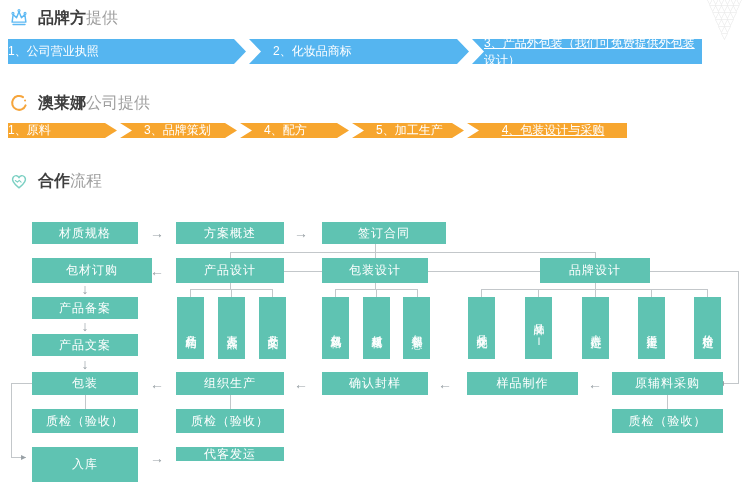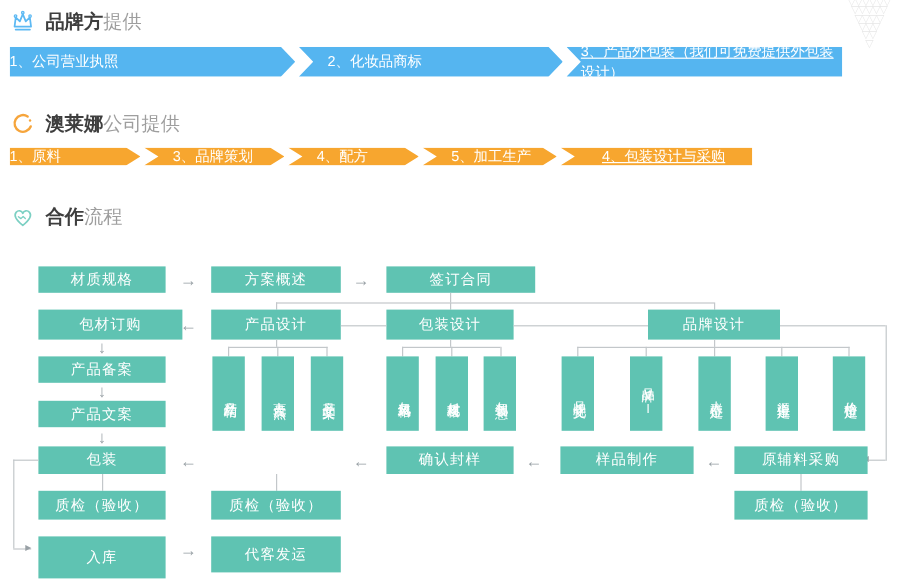--- a/index.html
+++ b/index.html
@@ -161,20 +161,21 @@
     <div class="fbox vbox" style="left:363px;top:87px;width:27px;height:62px">材质规格</div>
     <div class="fbox vbox" style="left:403px;top:87px;width:27px;height:62px">包装创意</div>
     <div class="fbox vbox" style="left:468px;top:87px;width:27px;height:62px">品牌文化</div>
     <div class="fbox vbox" style="left:525px;top:87px;width:27px;height:62px">品牌ＶＩ</div>
     <div class="fbox vbox" style="left:582px;top:87px;width:27px;height:62px">人群定位</div>
     <div class="fbox vbox" style="left:638px;top:87px;width:27px;height:62px">渠道定位</div>
     <div class="fbox vbox" style="left:694px;top:87px;width:27px;height:62px">价格定位</div>
 
     <div class="fbox" style="left:32px;top:162px;width:106px;height:23px">包装</div>
     <span class="arr" style="left:146px;top:162px;height:23px">←</span>
+    <div class="fbox" style="left:176px;top:162px;width:108px;height:23px">组织生产</div>
     <span class="arr" style="left:290px;top:162px;height:23px">←</span>
     <div class="fbox" style="left:322px;top:162px;width:106px;height:23px">确认封样</div>
     <span class="arr" style="left:434px;top:162px;height:23px">←</span>
     <div class="fbox" style="left:467px;top:162px;width:111px;height:23px">样品制作</div>
     <span class="arr" style="left:584px;top:162px;height:23px">←</span>
     <div class="fbox" style="left:612px;top:162px;width:111px;height:23px">原辅料采购</div>
 
     <i class="hline" style="left:11px;top:173px;width:21px"></i>
     <i class="vline" style="left:11px;top:173px;height:74px"></i>
     <i class="hline" style="left:11px;top:247px;width:15px"></i>
@@ -183,16 +184,16 @@
     <i class="vline" style="left:85px;top:185px;height:14px"></i>
     <i class="vline" style="left:230px;top:185px;height:14px"></i>
     <i class="vline" style="left:667px;top:185px;height:14px"></i>
 
     <div class="fbox" style="left:32px;top:199px;width:106px;height:24px">质检（验收）</div>
     <div class="fbox" style="left:176px;top:199px;width:108px;height:24px">质检（验收）</div>
     <div class="fbox" style="left:612px;top:199px;width:111px;height:24px">质检（验收）</div>
 
     <div class="fbox" style="left:32px;top:237px;width:106px;height:35px">入库</div>
     <span class="arr" style="left:146px;top:237px;height:21px">→</span>
-    <div class="fbox" style="left:176px;top:237px;width:108px;height:30px">代客发运</div>
+    <div class="fbox" style="left:176px;top:237px;width:108px;height:14px">代客发运</div>
 
   </div>
 </div>
 
 </body></html>

